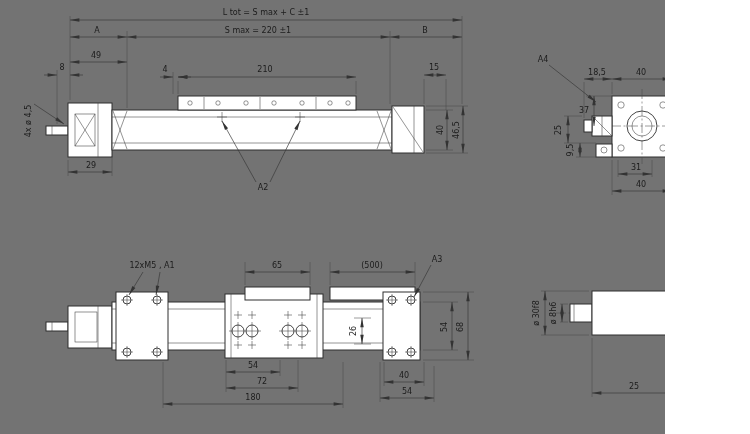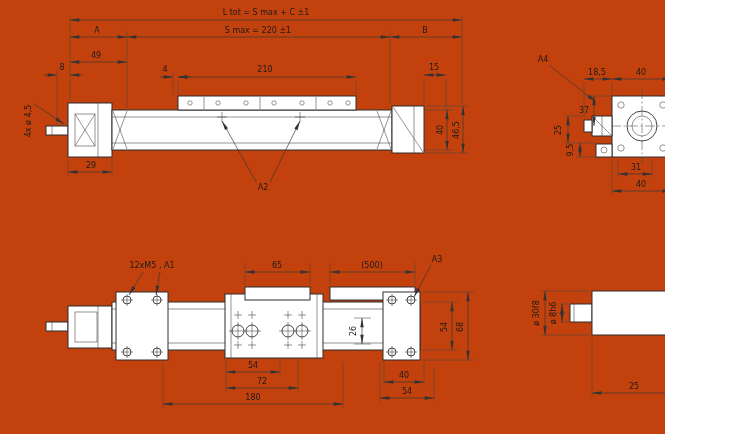--- a/index.html
+++ b/index.html
@@ -1,16 +1,16 @@
 <!DOCTYPE html>
 <html><head>
 <meta charset="utf-8">
 <style>
   html,body{margin:0;padding:0;background:#ffffff;}
-  .sheet{position:relative;width:665px;height:434px;background:#c2410c;overflow:hidden;}
+  .sheet{position:relative;width:665px;height:434px;background:#737373;overflow:hidden;}
   svg{display:block;}
   text{font-family:"DejaVu Sans","Liberation Sans",sans-serif;font-size:8px;fill:#1c1c1c;text-anchor:middle;}
   .part{fill:#ffffff;stroke:#2e2e2e;stroke-width:1;}
   .ln{fill:none;stroke:#2e2e2e;stroke-width:0.9;}
   .det{fill:none;stroke:#3c3c3c;stroke-width:0.55;}
   .ext{stroke:#4a4a4a;stroke-width:0.55;fill:none;}
   .dim{stroke:#3a3a3a;stroke-width:0.7;fill:none;}
   .center{stroke:#4a4a4a;stroke-width:0.55;stroke-dasharray:10 2.5 2 2.5;fill:none;}
   .darkband{fill:#3a3a3a;stroke:none;}
 </style>

